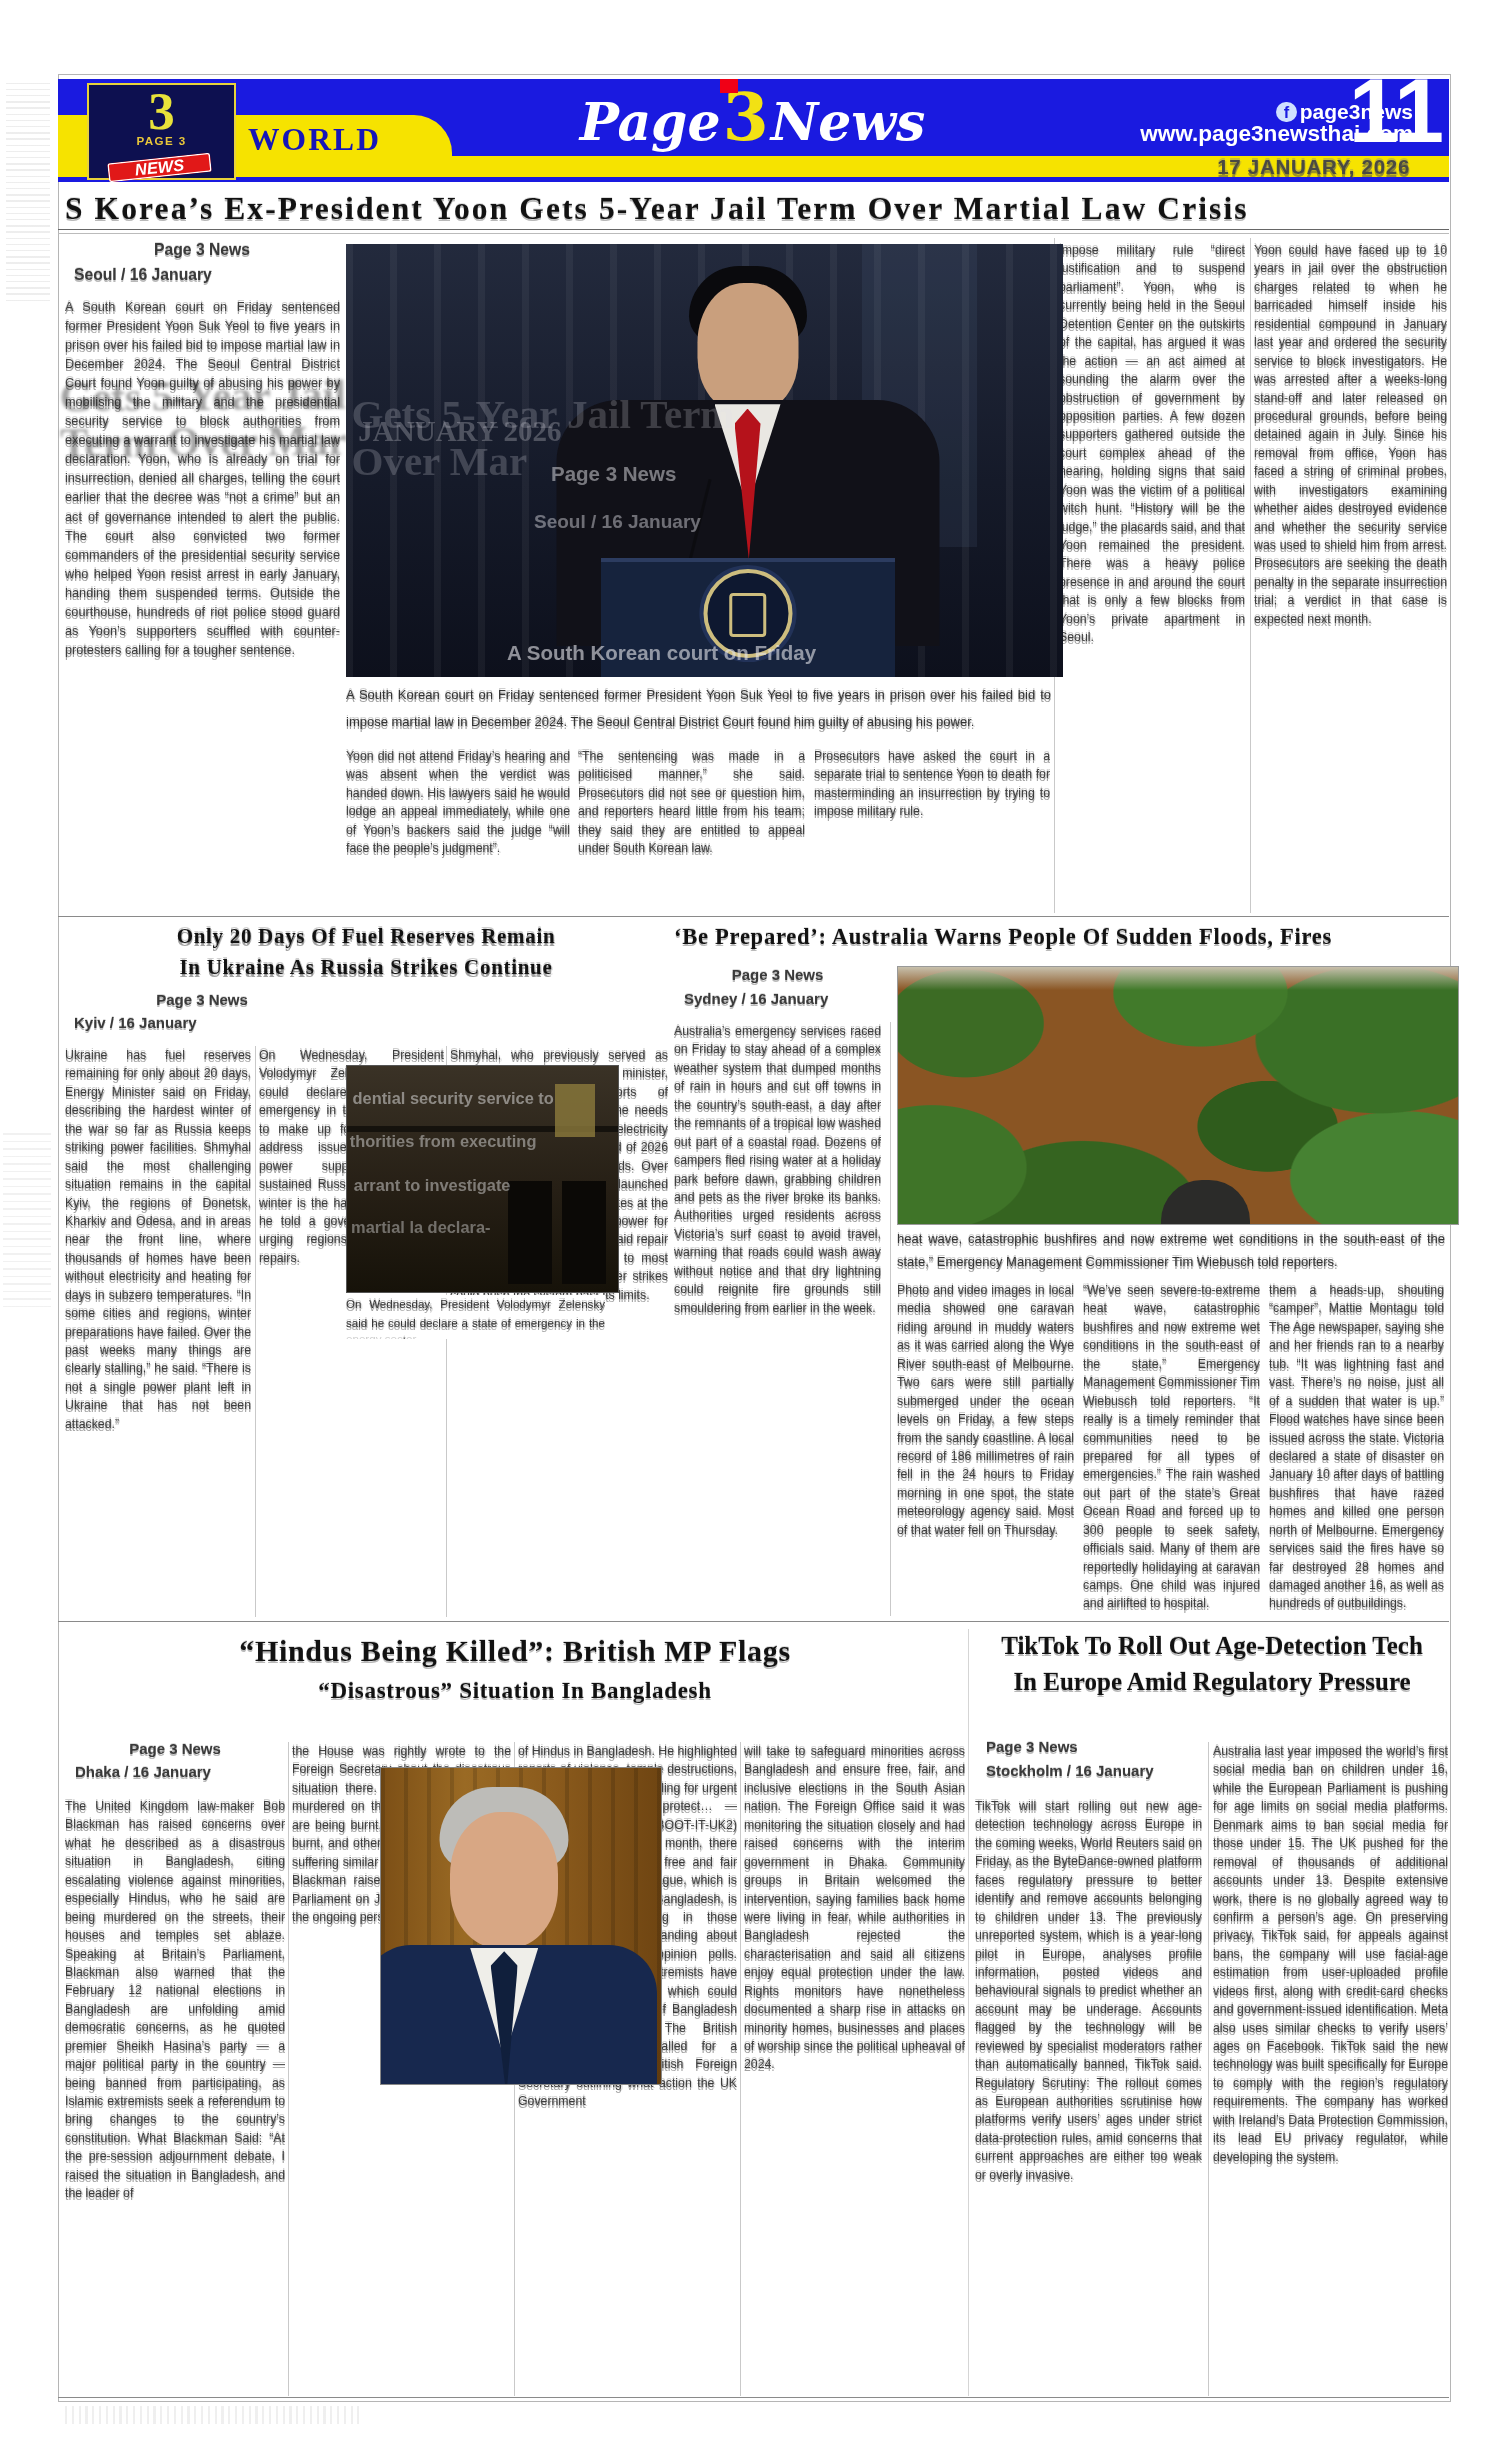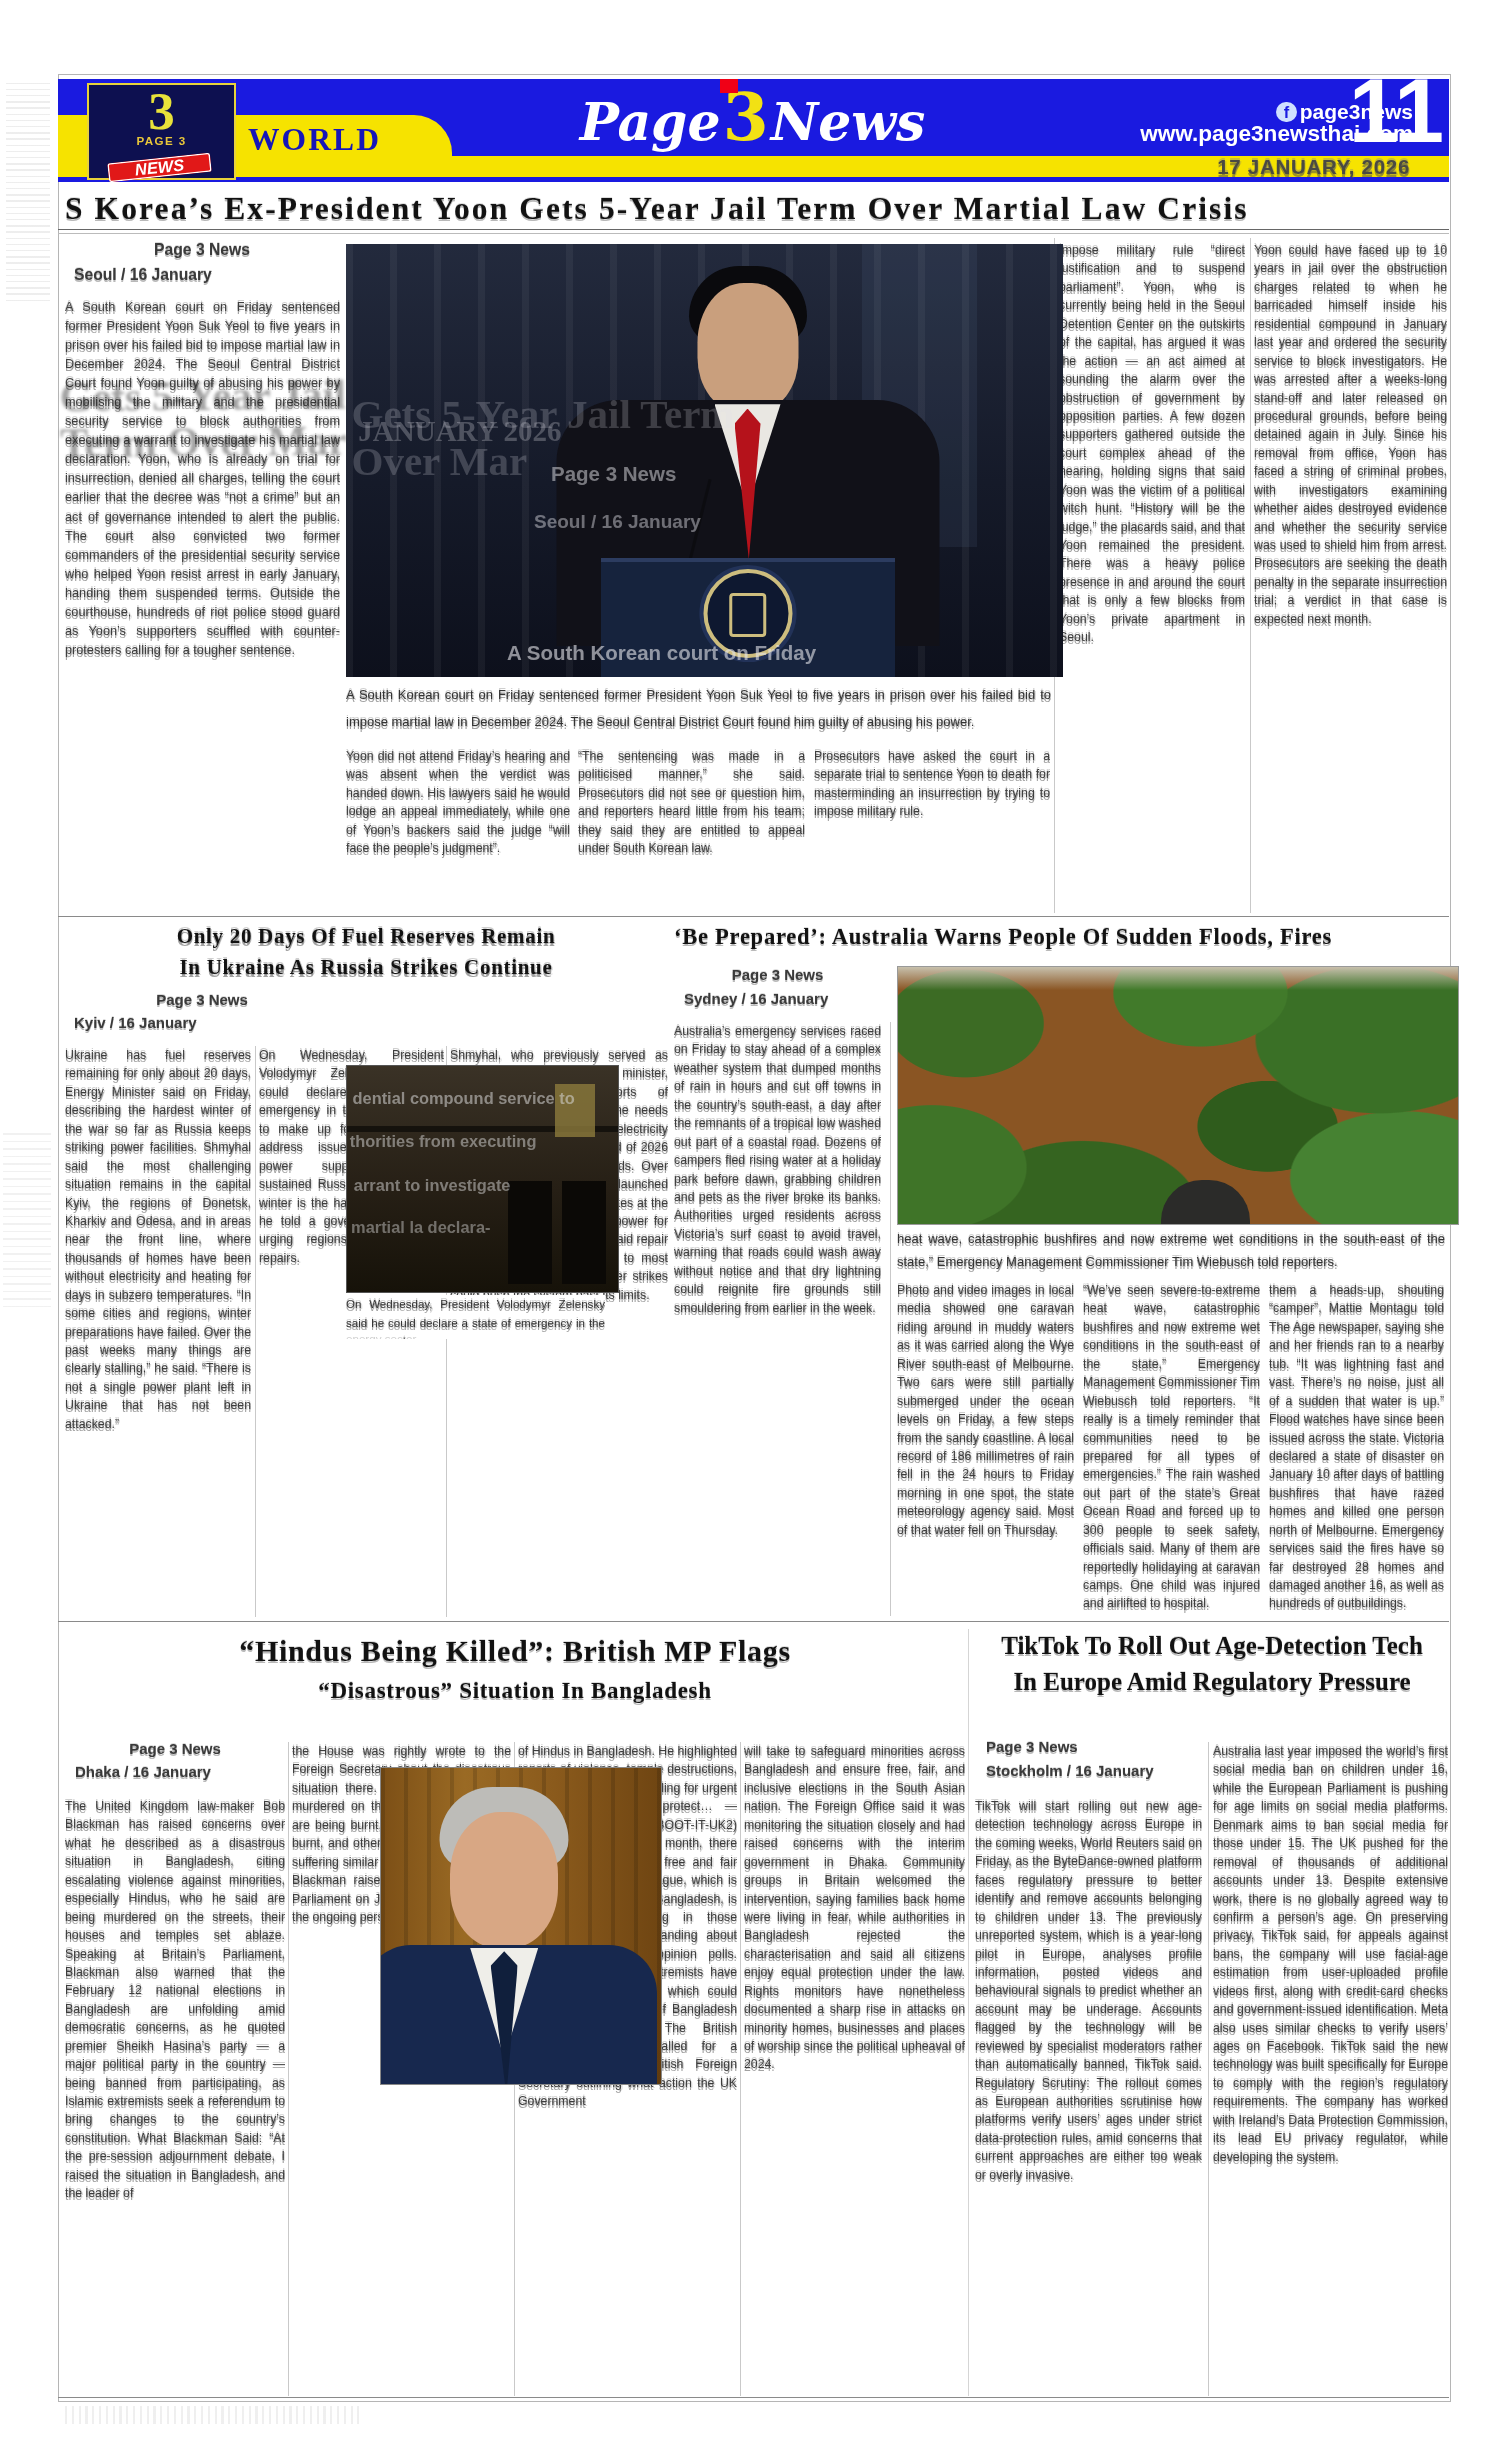--- a/index.html
+++ b/index.html
@@ -107,21 +107,21 @@
   <div class="abs col g2" style="left:259px;top:1046px;width:185px;height:571px;z-index:1;">On Wednesday, President Volodymyr Zelensky said he could declare a state of emergency in the energy sector to make up for lost time and address issues of disrupted power supplies following sustained Russian attacks. “This winter is the hardest of the war,” he told a government meeting, urging regions to speed up repairs.</div>
   <div class="abs col g2" style="left:450px;top:1046px;width:218px;height:571px;z-index:1;">Shmyhal, who previously served as prime minister and defence minister, ordered emergency imports of electricity. He said that Ukraine needs to install 2-2.5 GW of electricity generation capacity by the end of 2026 to meet its consumption needs. Over the past weeks, Russia has launched massed drone and missile strikes at the grid, leaving millions without power for stretches of the day. Officials said repair teams have restored service to most homes, but warned that further strikes could push the system past its limits.</div>
   <div class="vline" style="left:255px;top:1046px;height:571px;"></div>
   <div class="vline" style="left:446px;top:1046px;height:571px;"></div>
 
   <div class="photo" style="left:346px;top:1065px;width:259px;height:226px;background:linear-gradient(180deg,#3a3226 0%,#261f15 55%,#161209 100%);z-index:2;border:0.7px solid #555;">
     <div style="position:absolute;left:0;top:60px;width:100%;height:5.5px;background:rgba(0,0,0,.55);"></div>
     <div style="position:absolute;right:23px;top:18px;width:40px;height:53px;background:#8c7a3c;opacity:.8;"></div>
     <div style="position:absolute;right:66px;bottom:8.2px;width:44px;height:103px;background:#0b0906;"></div>
     <div style="position:absolute;right:12.3px;bottom:8.2px;width:44px;height:103px;background:#0b0906;"></div>
-    <div class="ghost" style="left:5.5px;top:23px;font-size:16.4px;color:rgba(215,215,215,.55);">dential compound service to</div>
+    <div class="ghost" style="left:5.5px;top:23px;font-size:16.4px;color:rgba(215,215,215,.55);">dential security service to</div>
     <div class="ghost" style="left:2.7px;top:66px;font-size:16.4px;color:rgba(215,215,215,.50);">thorities from executing</div>
     <div class="ghost" style="left:6.8px;top:110px;font-size:16.4px;color:rgba(215,215,215,.50);">arrant to investigate</div>
     <div class="ghost" style="left:4.1px;top:152px;font-size:16.4px;color:rgba(215,215,215,.45);">martial la  declara-</div>
   </div>
   <div class="abs capt g2" style="left:346px;top:1295px;width:259px;height:44px;background:#ffffff;z-index:2;font-size:11.6px;">On Wednesday, President Volodymyr Zelensky said he could declare a state of emergency in the energy sector.</div>
 
   <div class="abs ser hl g1" style="left:674px;top:924px;width:773px;font-size:22.6px;white-space:nowrap;letter-spacing:0.7px;">‘Be Prepared’: Australia Warns People Of Sudden Floods, Fires</div>
   <div class="abs byl g1" style="left:674px;top:966px;width:207px;text-align:center;font-size:15px;">Page 3 News</div>
   <div class="abs byl g1" style="left:684px;top:990px;font-size:15px;">Sydney / 16 January</div>
 

